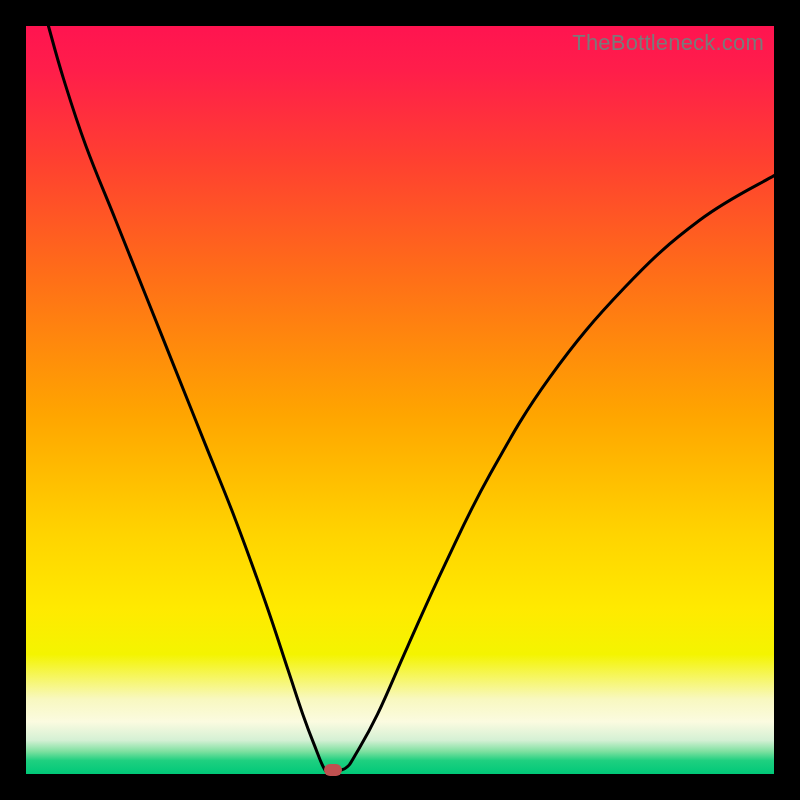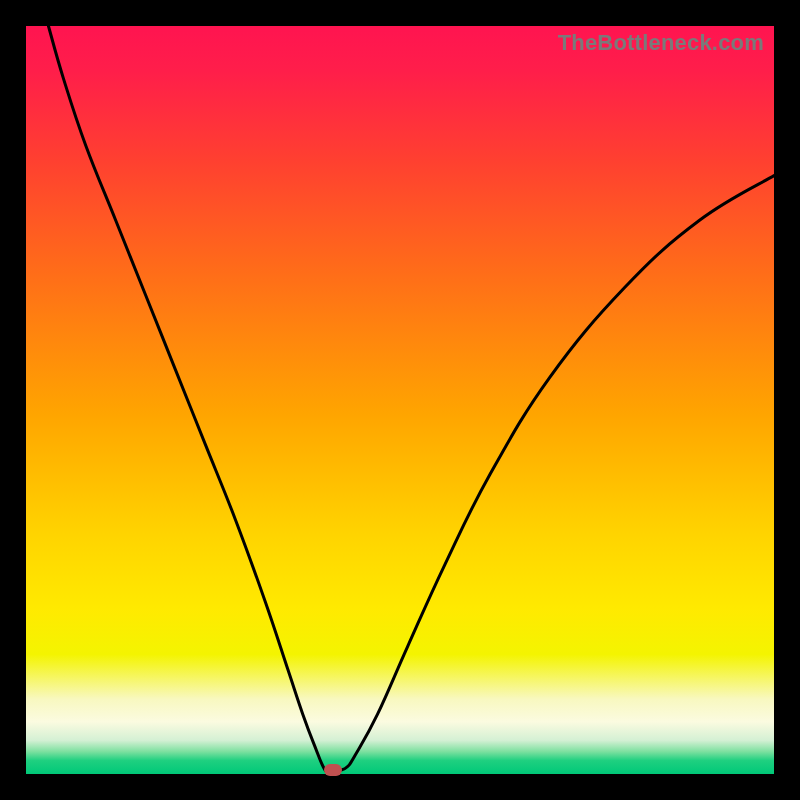--- a/index.html
+++ b/index.html
@@ -33,21 +33,21 @@
       #00c878 100%
     );
   }
   .watermark {
     position: absolute;
     top: 4px;
     right: 10px;
     font-family: Arial, Helvetica, sans-serif;
     font-size: 22px;
     color: #7a7a7a;
-    font-weight: 700;
+    font-weight: 400;
     letter-spacing: 0.2px;
   }
   svg.curve {
     position: absolute;
     left: 0; top: 0;
     width: 748px;
     height: 748px;
     overflow: visible;
   }
   .marker {

